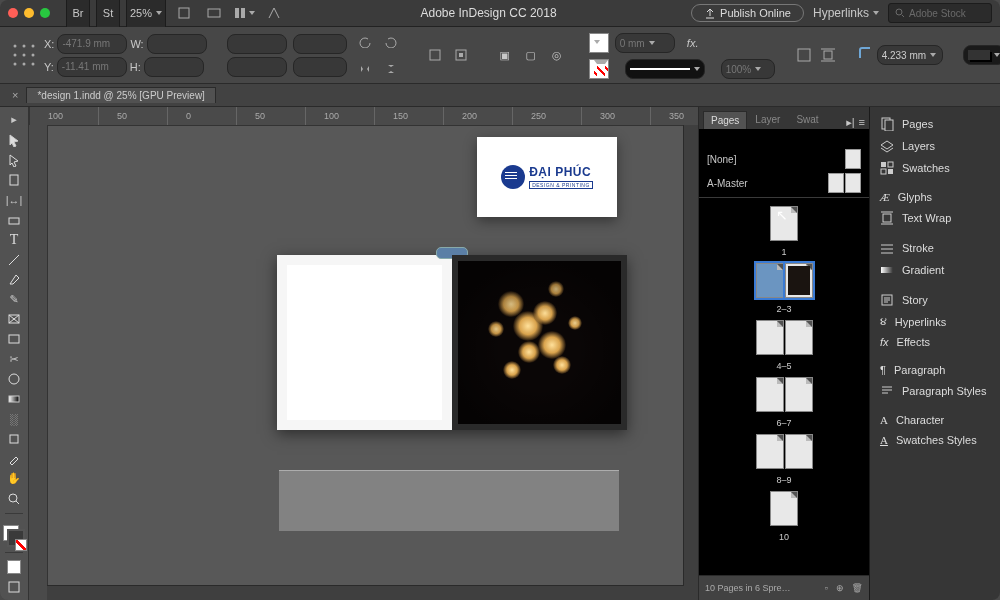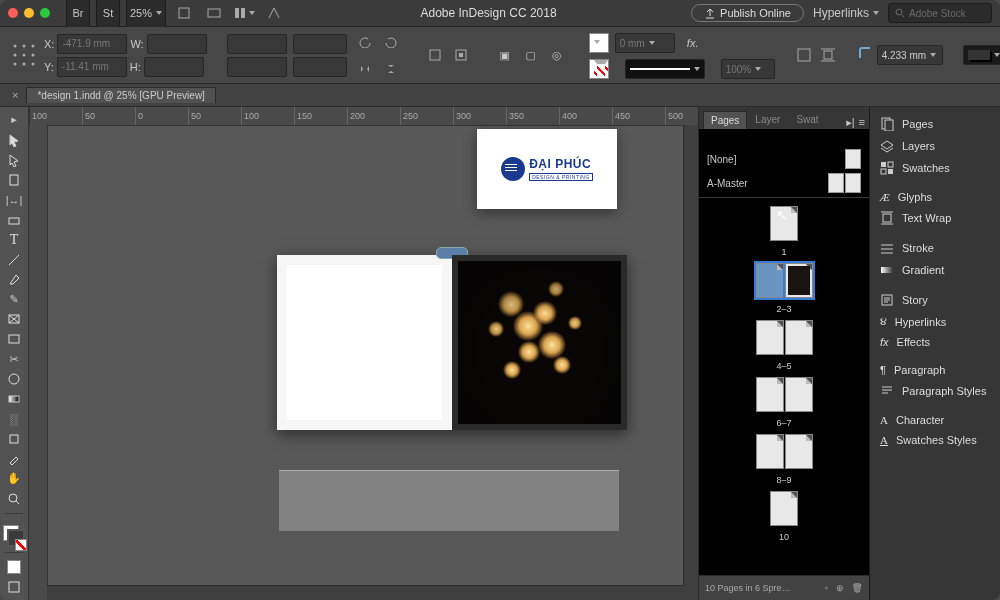--- a/index.html
+++ b/index.html
@@ -11,21 +11,21 @@
   .dot.red{background:#ff5f57;} .dot.yel{background:#febc2e;} .dot.gre{background:#28c840;}
   .chip{background:#2b2b2b;border:1px solid #1c1c1c;height:16px;min-width:16px;display:flex;align-items:center;justify-content:center;padding:16px 3px;border-radius:2px;}
   .dd::after{content:"";display:inline-block;margin-left:4px;border-top:4px solid #aaa;border-left:3px solid transparent;border-right:3px solid transparent;}
   .topchrome .title{flex:1;text-align:center;color:#ddd;font-size:12px;}
   .publishbtn{border:1px solid #777;border-radius:11px;padding:2px 12px;background:transparent;color:#ddd;font-size:11px;display:flex;align-items:center;gap:4px;}
   .search{background:#2b2b2b;border:1px solid #1c1c1c;border-radius:3px;display:flex;align-items:center;padding:0 6px;height:18px;width:90px;}
   .search svg{flex:none;}
   .search span{color:#6a6a6a;font-size:10px;margin-left:4px;}
 
   .ctrlbar{background:#474747;display:flex;align-items:center;padding:4px 10px;gap:6px;border-bottom:1px solid #2a2a2a;height:48px;}
-  .ctrlbar .slot{background:#383838;border:1px solid #262626;height:18px;display:flex;align-items:center;padding:0 4px;border-radius:2px;color:#777;font-size:10px;}
+  .ctrlbar .slot{background:#383838;border:1px solid #262626;height:18px;display:flex;align-items:center;padding:0 4px;border-radius:8px;color:#777;font-size:10px;}
   .divv{width:1px;height:36px;background:#2e2e2e;margin:0 4px;}
   .iconbtn{width:22px;height:22px;display:flex;align-items:center;justify-content:center;border:1px solid transparent;border-radius:2px;}
   .swatchbox{width:18px;height:18px;border:1px solid #888;}
   .swatchbox.white{background:#fff;} .swatchbox.none{background:#fff;position:relative;}
   .swatchbox.none::after{content:"";position:absolute;left:0;right:0;top:0;bottom:0;background:linear-gradient(45deg,transparent 45%,red 45%,red 55%,transparent 55%);}
 
   .doctab{background:#424242;height:22px;display:flex;align-items:center;padding:0 12px;border-bottom:1px solid #2a2a2a;}
   .tab{background:#515151;padding:2px 10px;border:1px solid #2a2a2a;border-bottom:none;font-size:10px;color:#ccc;}
 
   .workrow{flex:1;display:flex;min-height:0;}
@@ -34,25 +34,25 @@
   .tools .t svg{stroke:#ccc;}
   .tools .sep{height:1px;width:18px;background:#3a3a3a;margin:3px 0;}
   .tools .fillstroke{width:22px;height:28px;position:relative;margin-top:6px;}
   .tools .fillstroke .a{position:absolute;left:0;top:0;width:14px;height:14px;background:#fff;border:1px solid #888;}
   .tools .fillstroke .b{position:absolute;right:0;bottom:0;width:14px;height:14px;border:2px solid #555;background:#3a3a3a;}
   .tools .fillstroke .n{position:absolute;right:-2px;top:14px;width:10px;height:10px;border:1px solid #888;background:#fff;}
   .tools .fillstroke .n::after{content:"";position:absolute;inset:0;background:linear-gradient(45deg,transparent 40%,red 40%,red 60%,transparent 60%);}
 
   .canvaswrap{flex:1;background:#585858;position:relative;overflow:hidden;}
   .rulerH{position:absolute;left:0;right:0;top:0;height:18px;background:#4a4a4a;border-bottom:1px solid #333;display:flex;}
-  .rulerH .tick{flex:none;width:50px;border-right:1px solid #666;font-size:9px;color:#aaa;padding-left:2px;line-height:18px;}
+  .rulerH .tick{flex:none;width:50px;border-right:1px solid #666;font-size:9px;color:#aaa;padding-left:2px;line-height:18px;margin-left:16px;}
   .rulerV{position:absolute;left:0;top:18px;bottom:0;width:18px;background:#4a4a4a;border-right:1px solid #333;}
   .art{position:absolute;left:18px;top:18px;right:0;bottom:0;}
   .page{position:absolute;background:#fff;box-shadow:0 4px 12px rgba(0,0,0,0.4);}
-  .page.topcard{left:430px;top:4px;width:140px;height:80px;display:flex;align-items:center;justify-content:center;}
+  .page.topcard{left:430px;top:12px;width:140px;height:80px;display:flex;align-items:center;justify-content:center;}
   .logo{display:flex;align-items:center;gap:4px;}
   .logo .mark{width:24px;height:24px;background:#1a3a8f;border-radius:50%;position:relative;}
   .logo .mark::after{content:"";position:absolute;left:4px;top:6px;width:12px;height:8px;background:repeating-linear-gradient(0deg,#fff 0 1px,transparent 1px 3px);}
   .logo .txt{display:flex;flex-direction:column;}
   .logo .txt .big{font-weight:700;color:#1a3a8f;font-size:12px;letter-spacing:0.5px;}
   .logo .txt .tag{font-size:5px;color:#1a3a8f;border:1px solid #1a3a8f;padding:0 2px;margin-top:2px;letter-spacing:0.5px;}
   .spread{position:absolute;left:230px;top:130px;display:flex;box-shadow:0 4px 14px rgba(0,0,0,0.5);}
   .spread .pg{width:175px;height:175px;}
   .spread .lft{background:#fff;border:10px solid #f6f6f6;box-sizing:border-box;}
   .spread .rgt{background:#0a0606;border:6px solid #2a2a2a;box-sizing:border-box;position:relative;overflow:hidden;}

